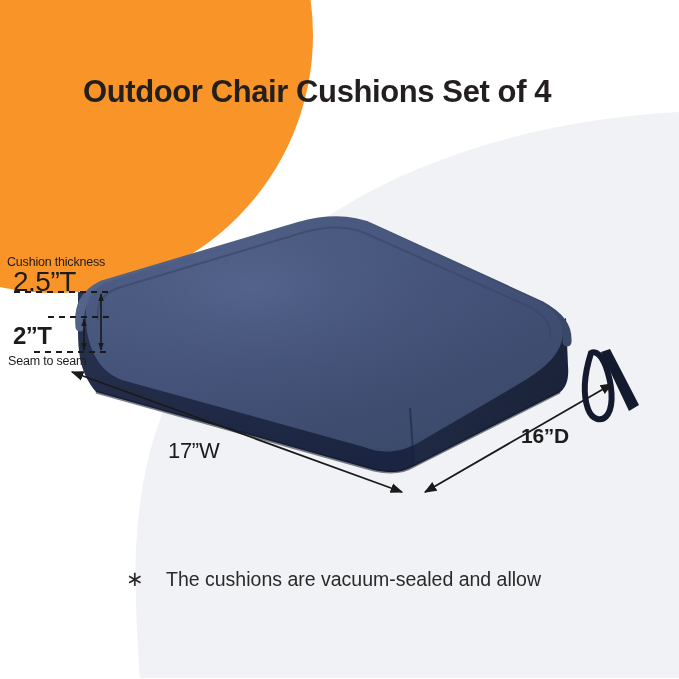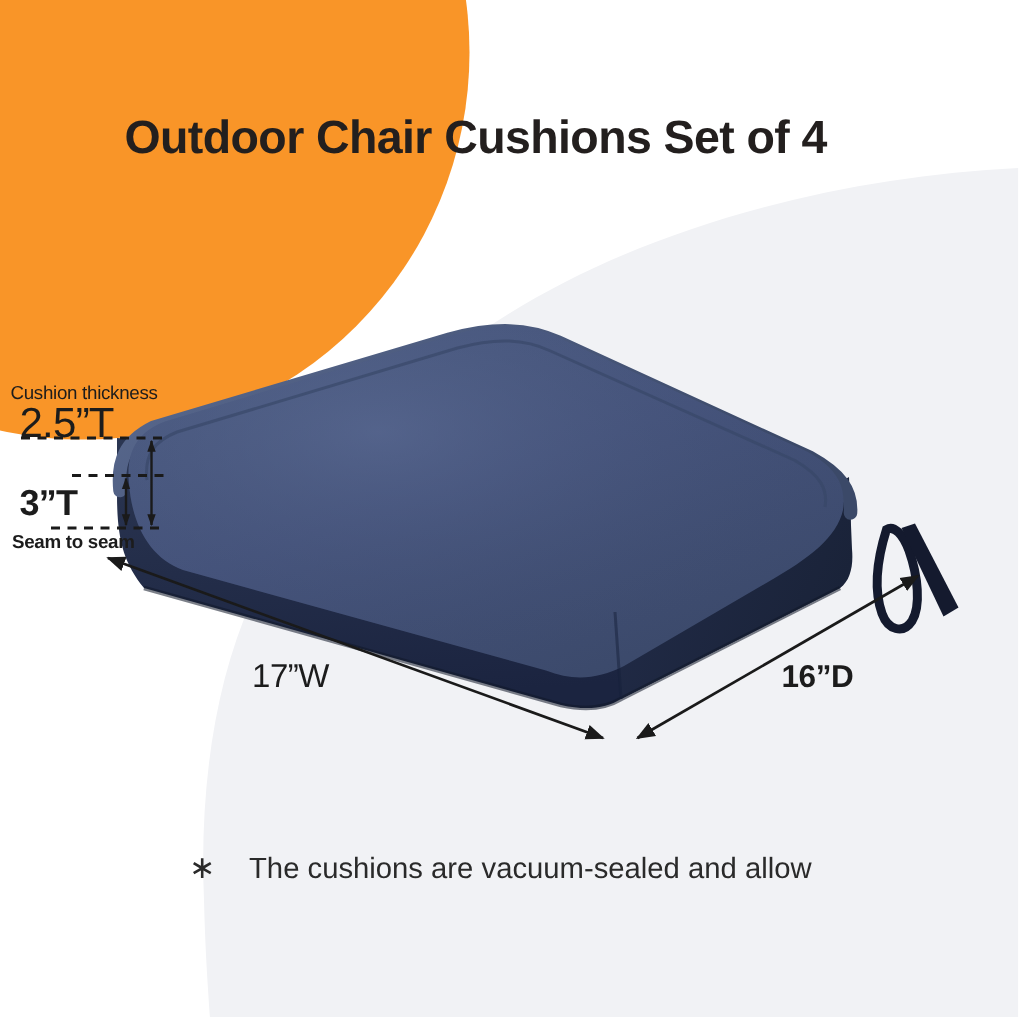--- a/index.html
+++ b/index.html
@@ -61,33 +61,33 @@
     left: 13px;
     top: 322px;
     font-size: 24px;
     font-weight: bold;
     letter-spacing: -0.5px;
   }
   .lbl-seam-cap {
     left: 8px;
     top: 354px;
     font-size: 12.5px;
-    font-weight: bold;
+    font-weight: normal;
     letter-spacing: -0.2px;
   }
   .lbl-width {
     left: 168px;
     top: 438px;
     font-size: 22px;
     font-weight: normal;
     letter-spacing: -0.3px;
   }
   .lbl-depth {
     left: 521px;
-    top: 440px;
+    top: 424px;
     font-size: 21px;
     font-weight: bold;
     letter-spacing: -0.3px;
   }
 
   .footnote {
     position: absolute;
     left: 126px;
     top: 565px;
     width: 470px;
@@ -250,21 +250,21 @@
       <line x1="425" y1="492" x2="612" y2="384" stroke="#1a1a1a" stroke-width="1.8" marker-start="url(#arrHead)" marker-end="url(#arrHead)"></line>
     </g>
   </svg>
 
   <div class="title">Outdoor Chair Cushions Set of 4</div>
 
   <div class="dim-label lbl-thickness-cap">Cushion thickness</div>
 
   <div class="dim-label lbl-thickness-val">2.5”T</div>
 
-  <div class="dim-label lbl-seam-val">3”T</div>
+  <div class="dim-label lbl-seam-val">2”T</div>
 
   <div class="dim-label lbl-seam-cap">Seam to seam</div>
 
   <div class="dim-label lbl-width">17”W</div>
 
   <div class="dim-label lbl-depth">16”D</div>
 
   <div class="footnote">
     <span class="star">∗</span>
     <span class="ftxt">The cushions are vacuum-sealed and allow</span>

